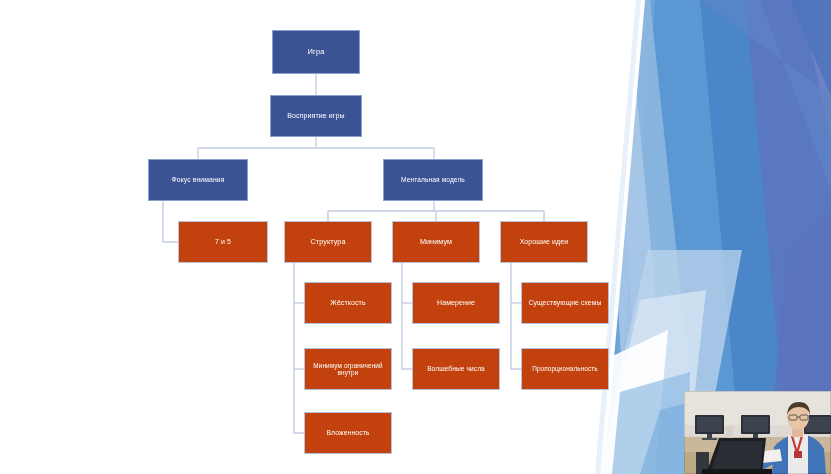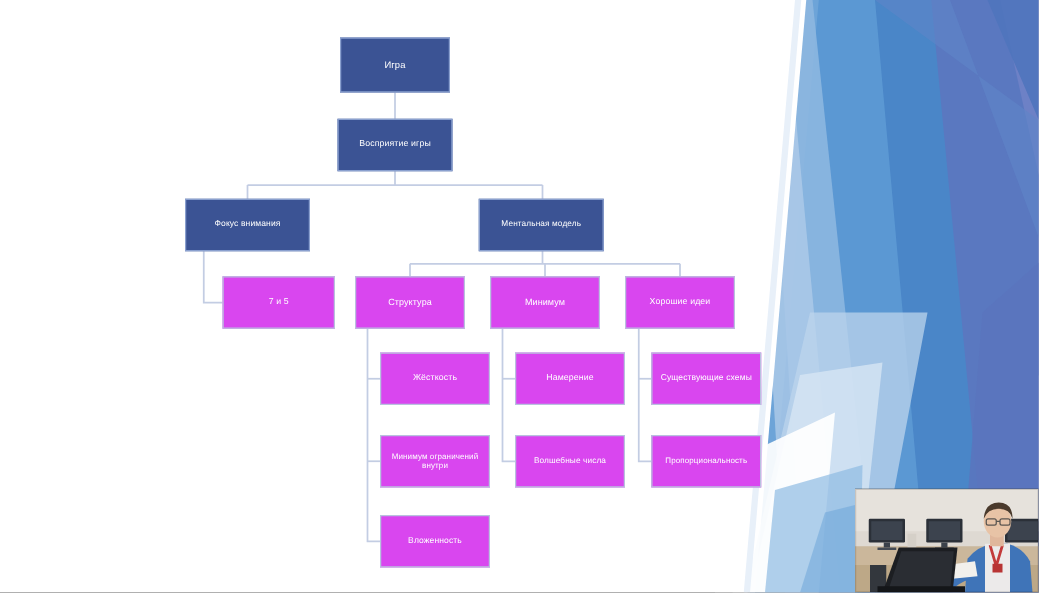--- a/index.html
+++ b/index.html
@@ -18,21 +18,21 @@
   #connectors{position:absolute;left:0;top:0;width:831px;height:474px;pointer-events:none;}
 
   .node{
     position:absolute;box-sizing:border-box;
     display:flex;align-items:center;justify-content:center;text-align:center;
     color:#ffffff;line-height:1.15;
     padding:2px 4px;
     letter-spacing:.1px;
   }
   .node.dark{background:#3b5394;border:1px solid #8aa0cf;}
-  .node.light{background:#d946ef;border:1px solid #b8c2de;}
+  .node.light{background:#c2410c;border:1px solid #b8c2de;}
   .node .lbl{display:block;width:100%;}
 
   
   #webcam{
     position:absolute;overflow:hidden;background:#2e3036;
   }
   #webcam svg{display:block;}
 </style>
 </head>
 <body>

